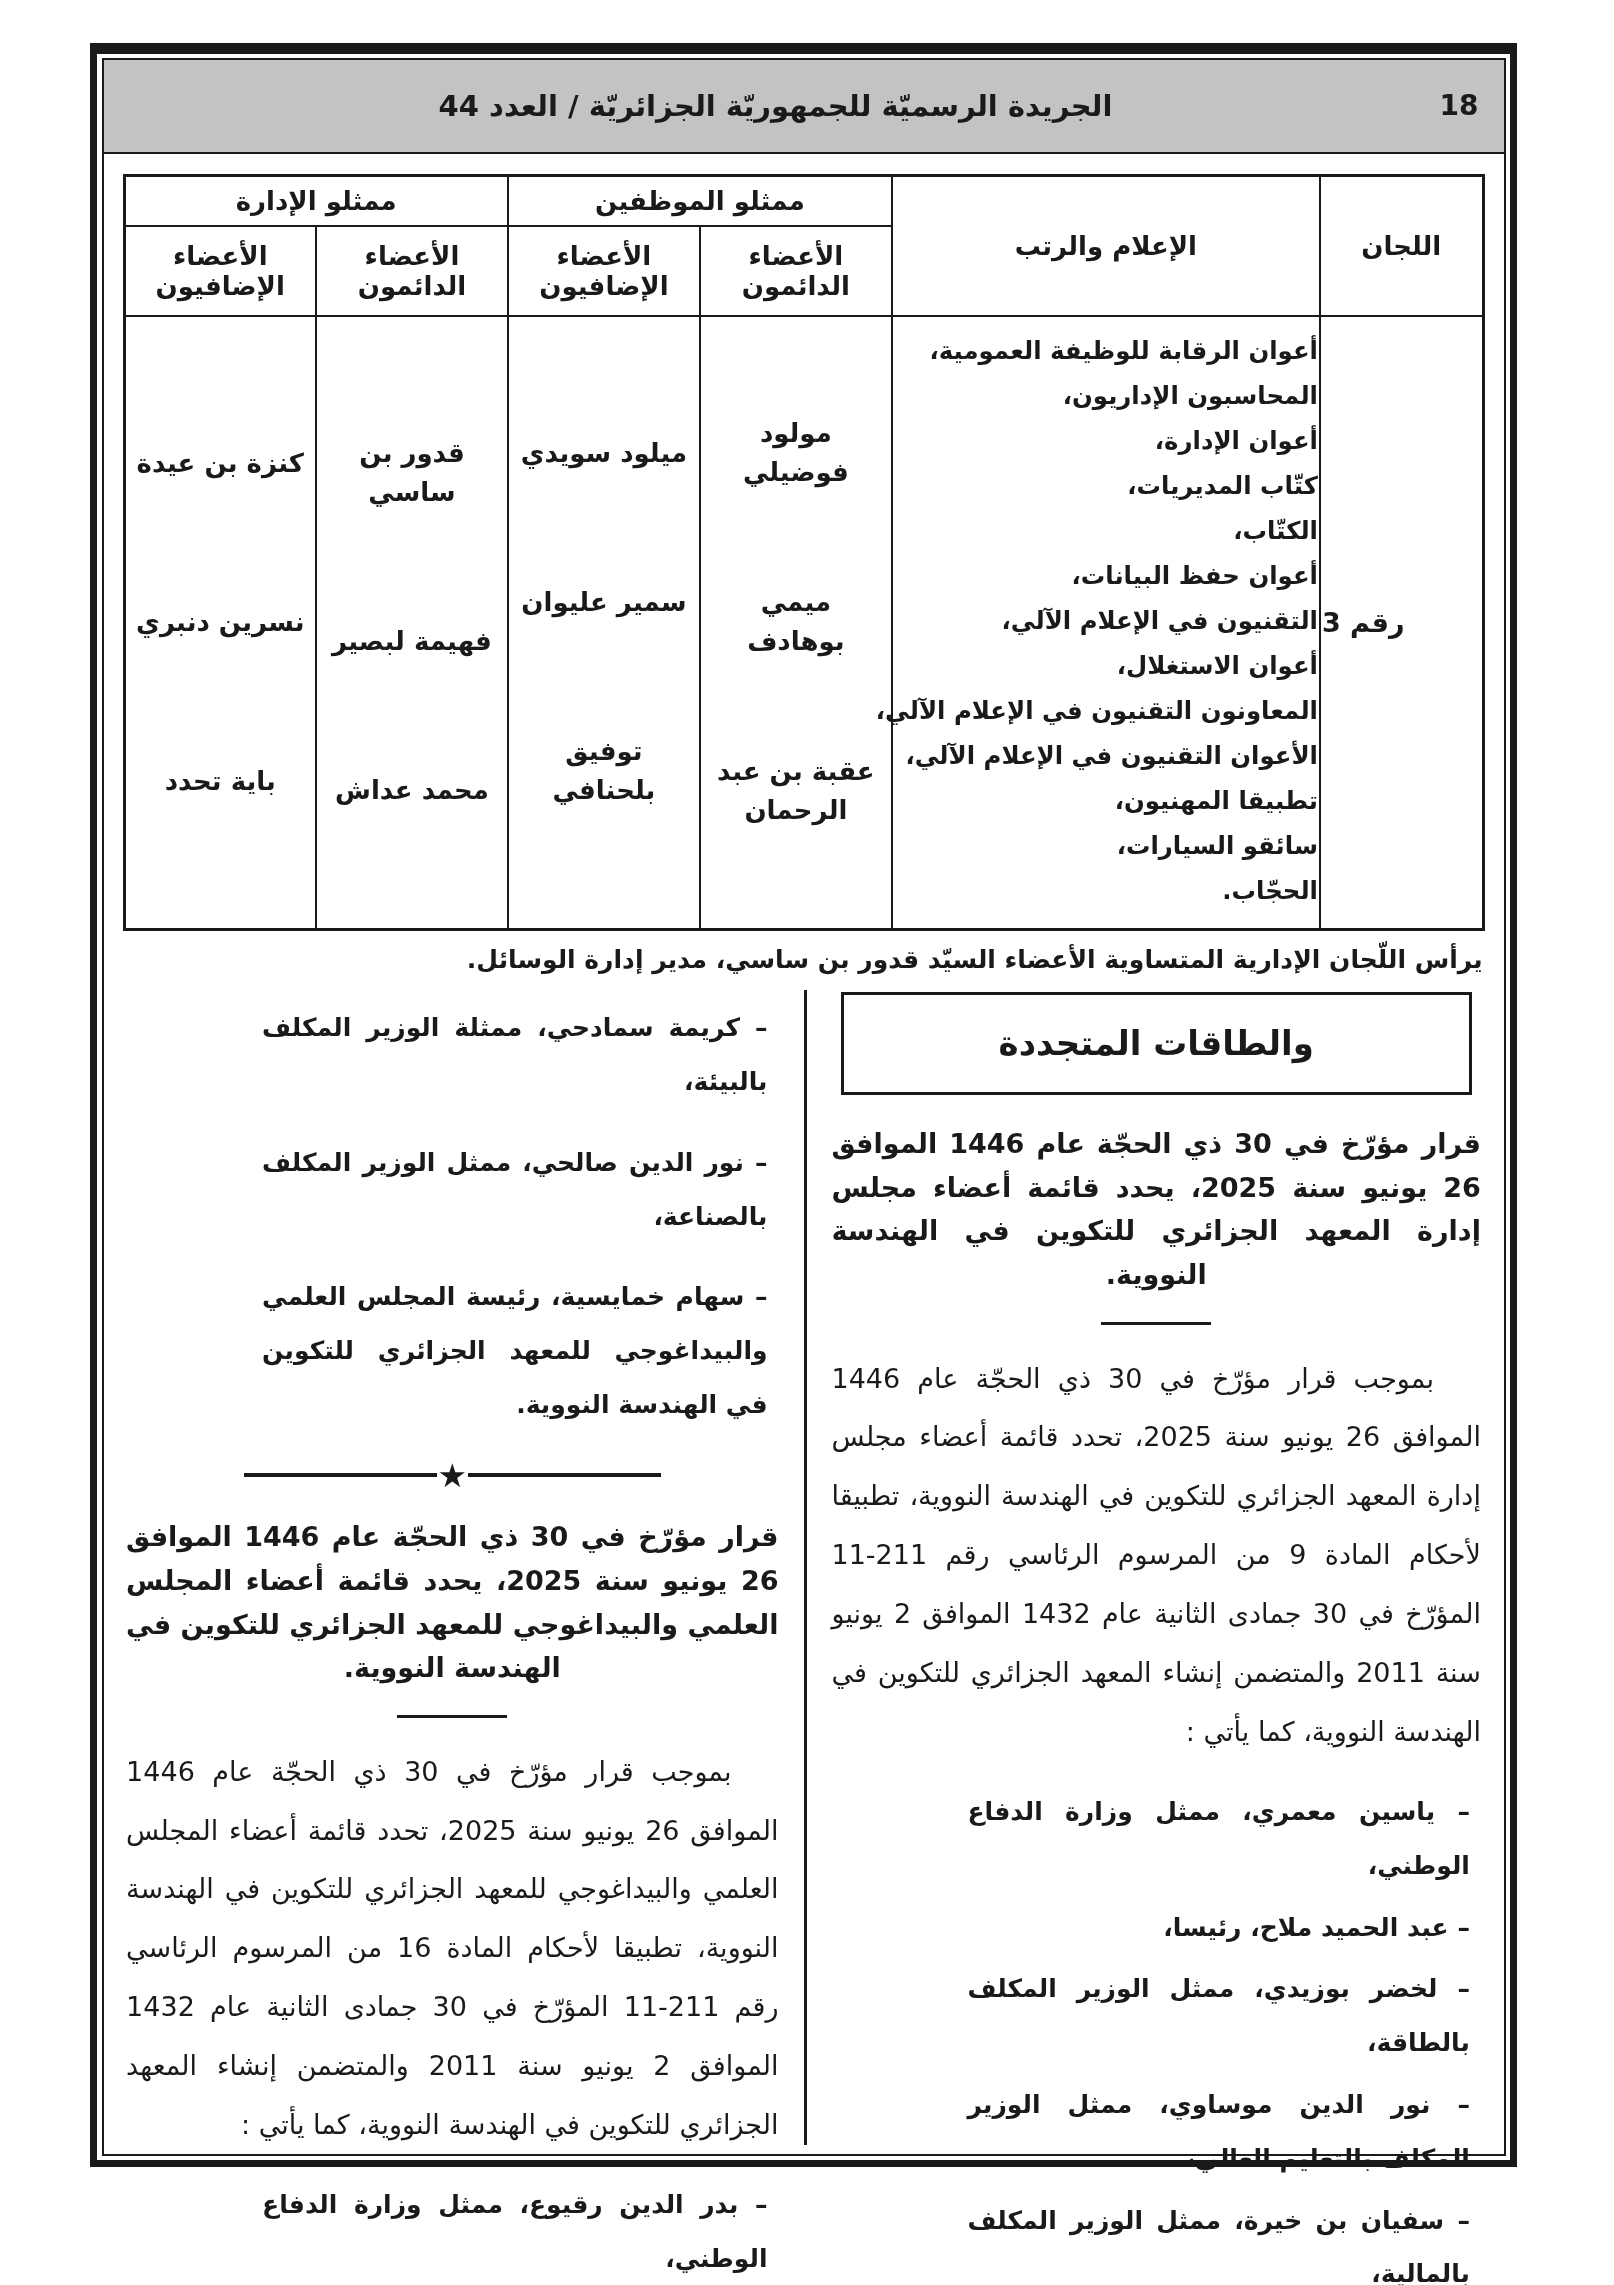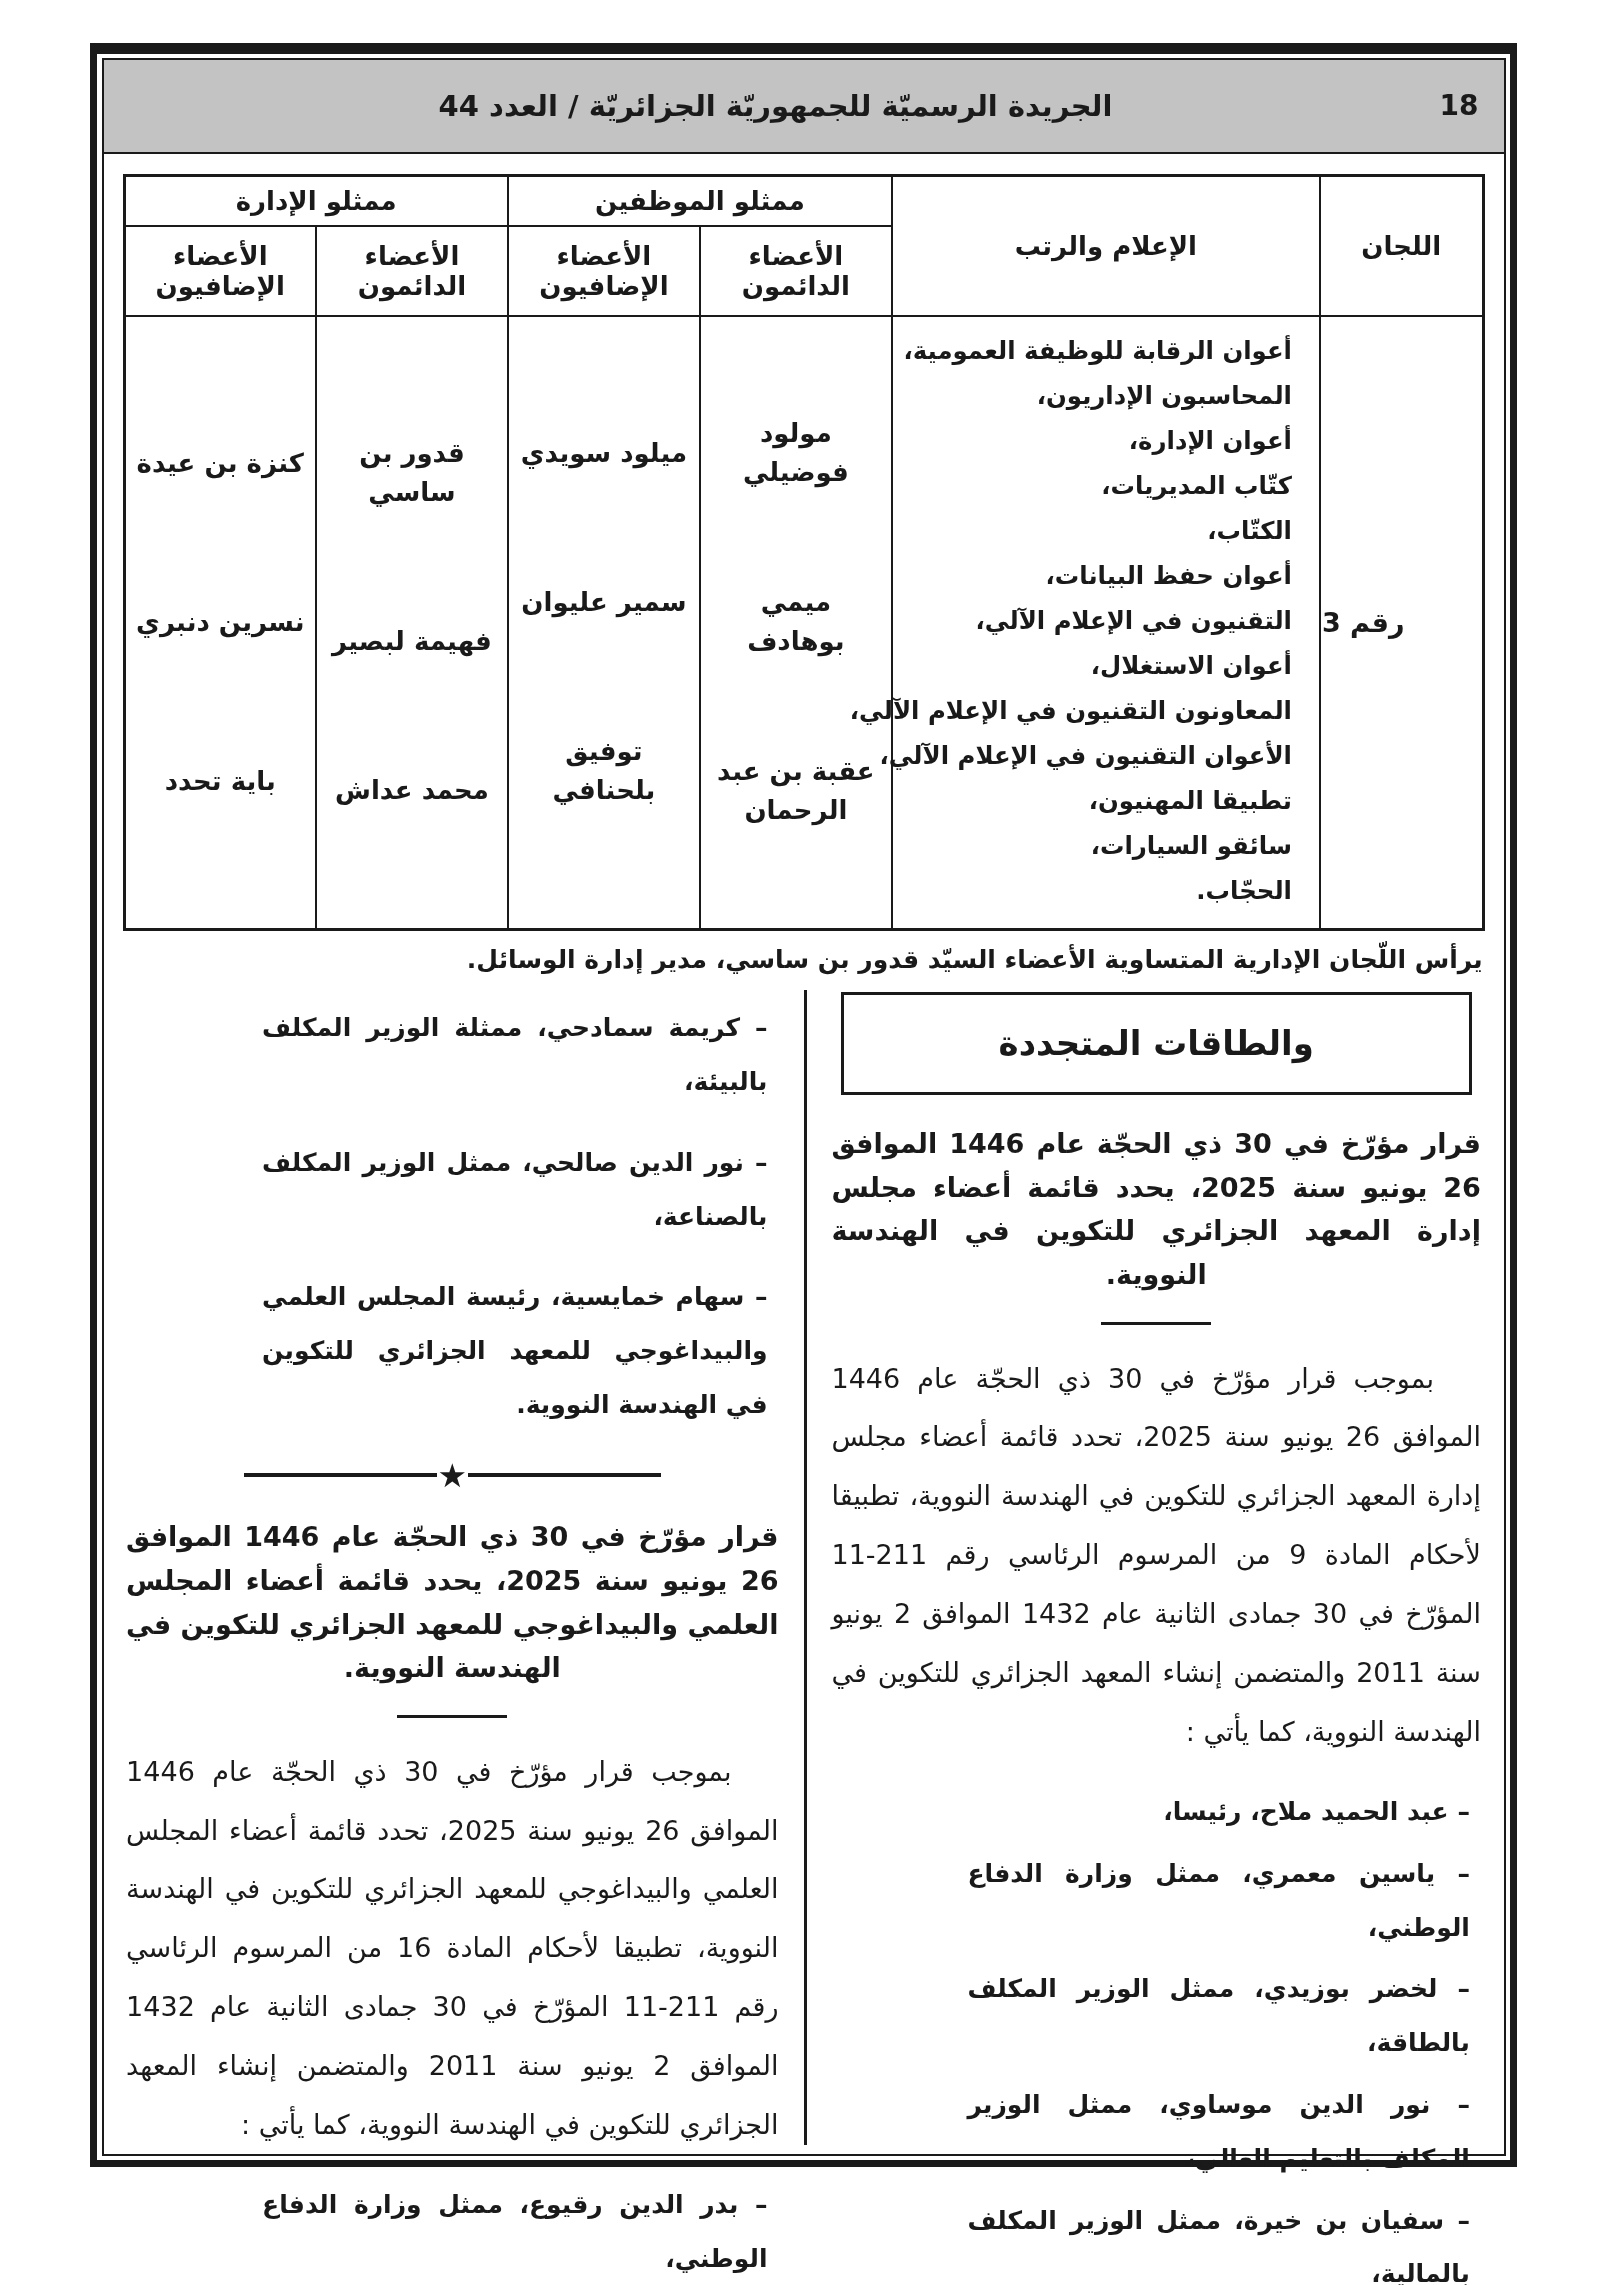--- a/index.html
+++ b/index.html
@@ -61,21 +61,21 @@
   .thead-row-1 th{height:51px;}
   .thead-row-2 th{height:90px;}
   .col-committees{width:12%;}
   .col-corps{width:31.5%;}
   .col-staff-perm{width:17%;}
   .col-staff-add{width:13.2%;}
   .col-admin-perm{width:13.1%;}
   .col-admin-add{width:13.2%;}
   .body-row td{height:613px;vertical-align:top;}
   .committee-cell{vertical-align:middle !important;text-align:left;font-size:27px;font-weight:bold;}
-  .corps-cell{padding:11px 27px;}
+  .corps-cell{padding:11px 1px;}
   .corps-line{
     font-size:24.4px;font-weight:bold;line-height:45px;
     text-align:right;white-space:nowrap;
   }
   .names{
     height:608px;box-sizing:border-box;
     display:flex;flex-direction:column;justify-content:space-evenly;align-items:center;
     text-align:center;padding:5.4px 7.2px;
   }
   .name{font-size:26px;font-weight:bold;line-height:1.5;}
@@ -203,22 +203,22 @@
       <div class="columns">
 
         <section class="column col-first">
           <div class="ministry-box">
             <div>والطاقات المتجددة</div>
           </div>
           <h2 class="decree-title">قرار مؤرّخ في 30 ذي الحجّة عام 1446 الموافق 26 يونيو سنة 2025، يحدد قائمة أعضاء مجلس إدارة المعهد الجزائري للتكوين في الهندسة النووية.</h2>
           <div class="rule-divider"></div>
           <p class="body-par">بموجب قرار مؤرّخ في 30 ذي الحجّة عام 1446 الموافق 26 يونيو سنة 2025، تحدد قائمة أعضاء مجلس إدارة المعهد الجزائري للتكوين في الهندسة النووية، تطبيقا لأحكام المادة 9 من المرسوم الرئاسي رقم 211-11 المؤرّخ في 30 جمادى الثانية عام 1432 الموافق 2 يونيو سنة 2011 والمتضمن إنشاء المعهد الجزائري للتكوين في الهندسة النووية، كما يأتي :</p>
           <div>
+              <p class="member">– ياسين معمري، ممثل وزارة الدفاع الوطني،</p>
               <p class="member">– عبد الحميد ملاح، رئيسا،</p>
-              <p class="member">– ياسين معمري، ممثل وزارة الدفاع الوطني،</p>
               <p class="member">– لخضر بوزيدي، ممثل الوزير المكلف بالطاقة،</p>
               <p class="member">– نور الدين موساوي، ممثل الوزير المكلف بالتعليم العالي،</p>
               <p class="member">– سفيان بن خيرة، ممثل الوزير المكلف بالمالية،</p>
             </div>
         </section>
 
         <section class="column col-second">
           <div class="continuation">
               <p class="member">– كريمة سمادحي، ممثلة الوزير المكلف بالبيئة،</p>
               <p class="member">– نور الدين صالحي، ممثل الوزير المكلف بالصناعة،</p>

